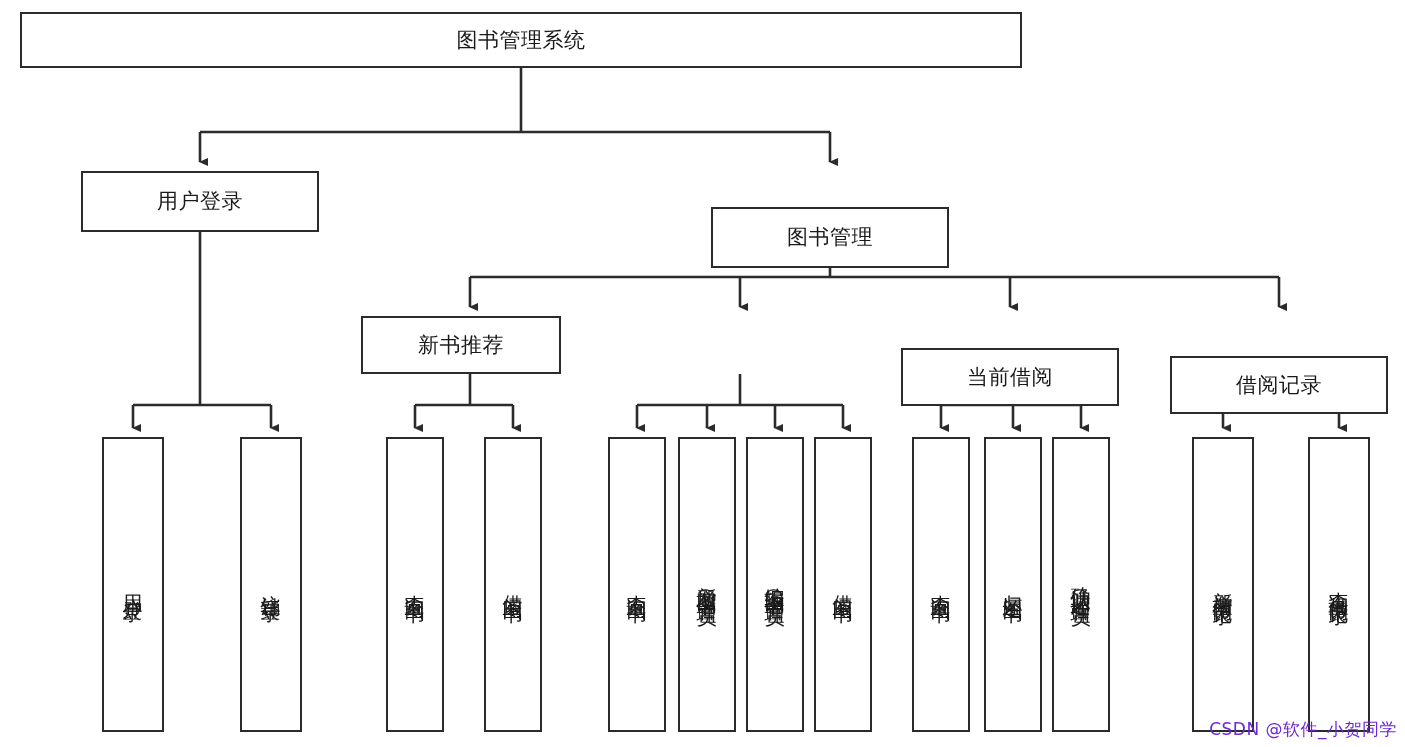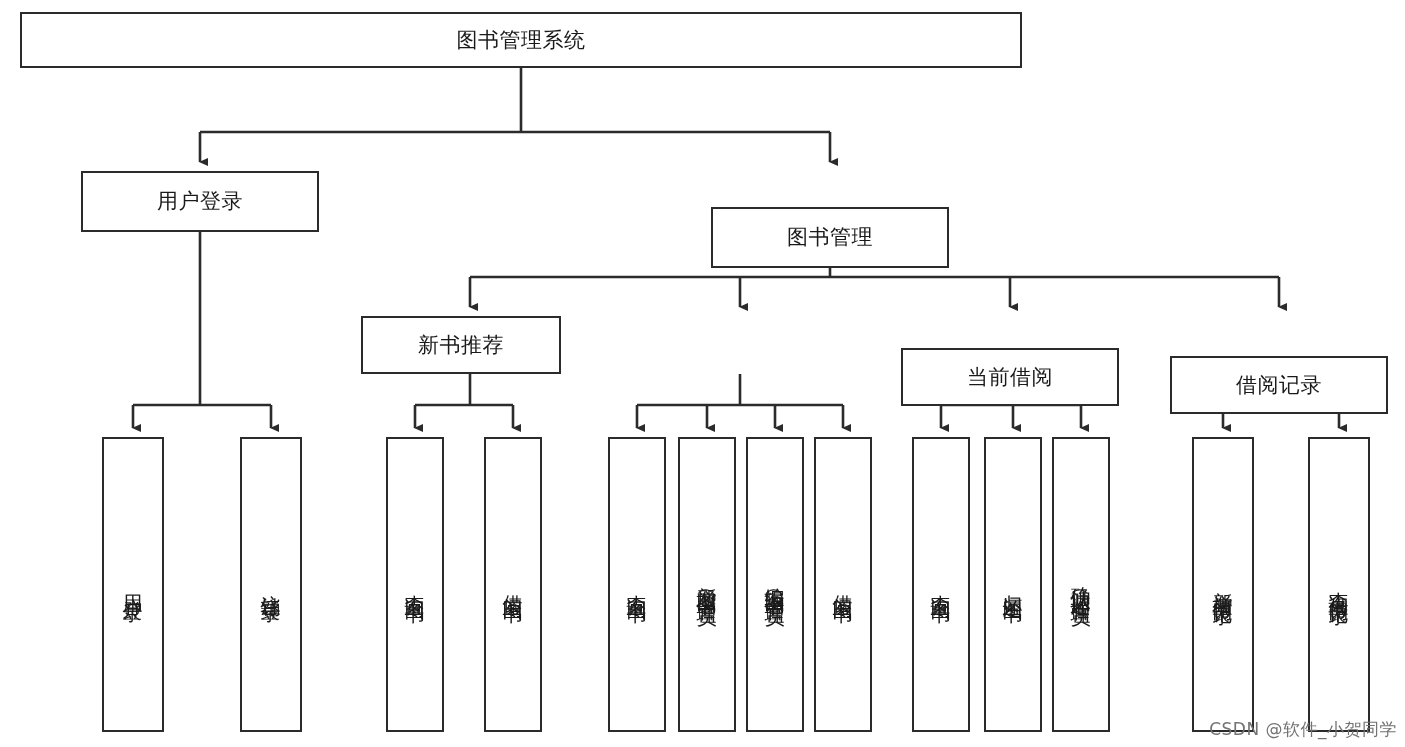--- a/index.html
+++ b/index.html
@@ -55,21 +55,21 @@
     text-orientation: upright;
     font-size: 20px;
     line-height: 1.1;
     letter-spacing: 3px;
   }
   .watermark {
     position: absolute;
     right: 8px;
     bottom: 6px;
     font-size: 17px;
-    color: #737373;
+    color: #6d28d9;
     letter-spacing: 0.5px;
     user-select: none;
     white-space: nowrap;
   }
 </style>
 </head>
 <body>
 
 <div id="diagram-root">
 

